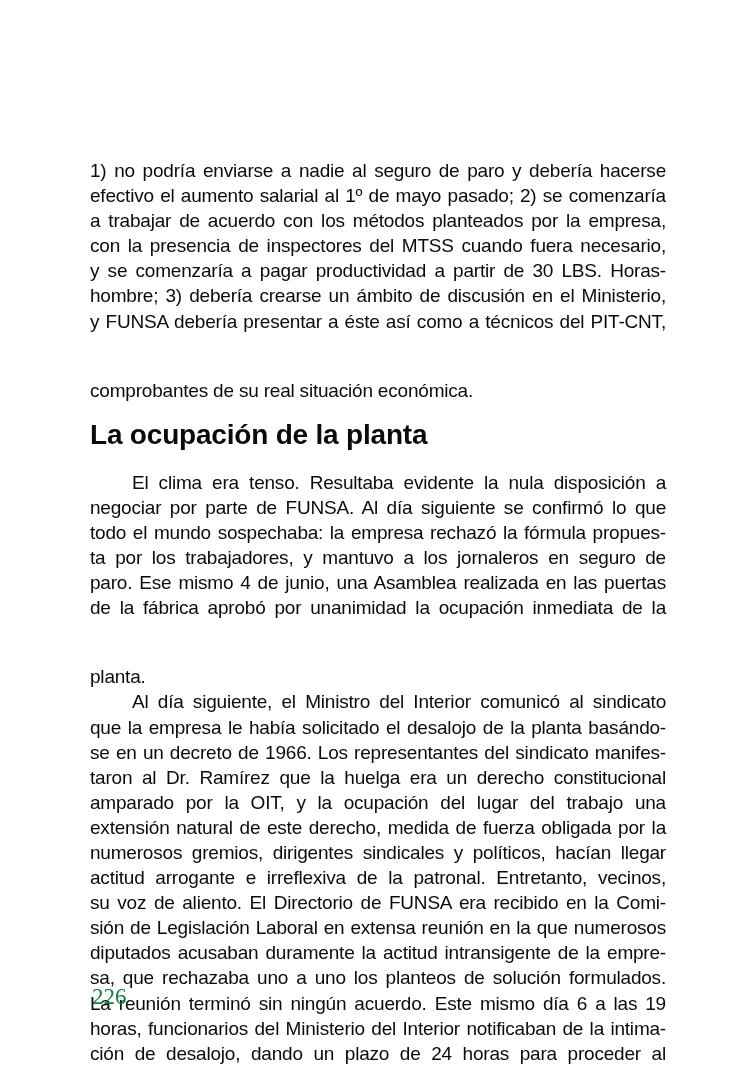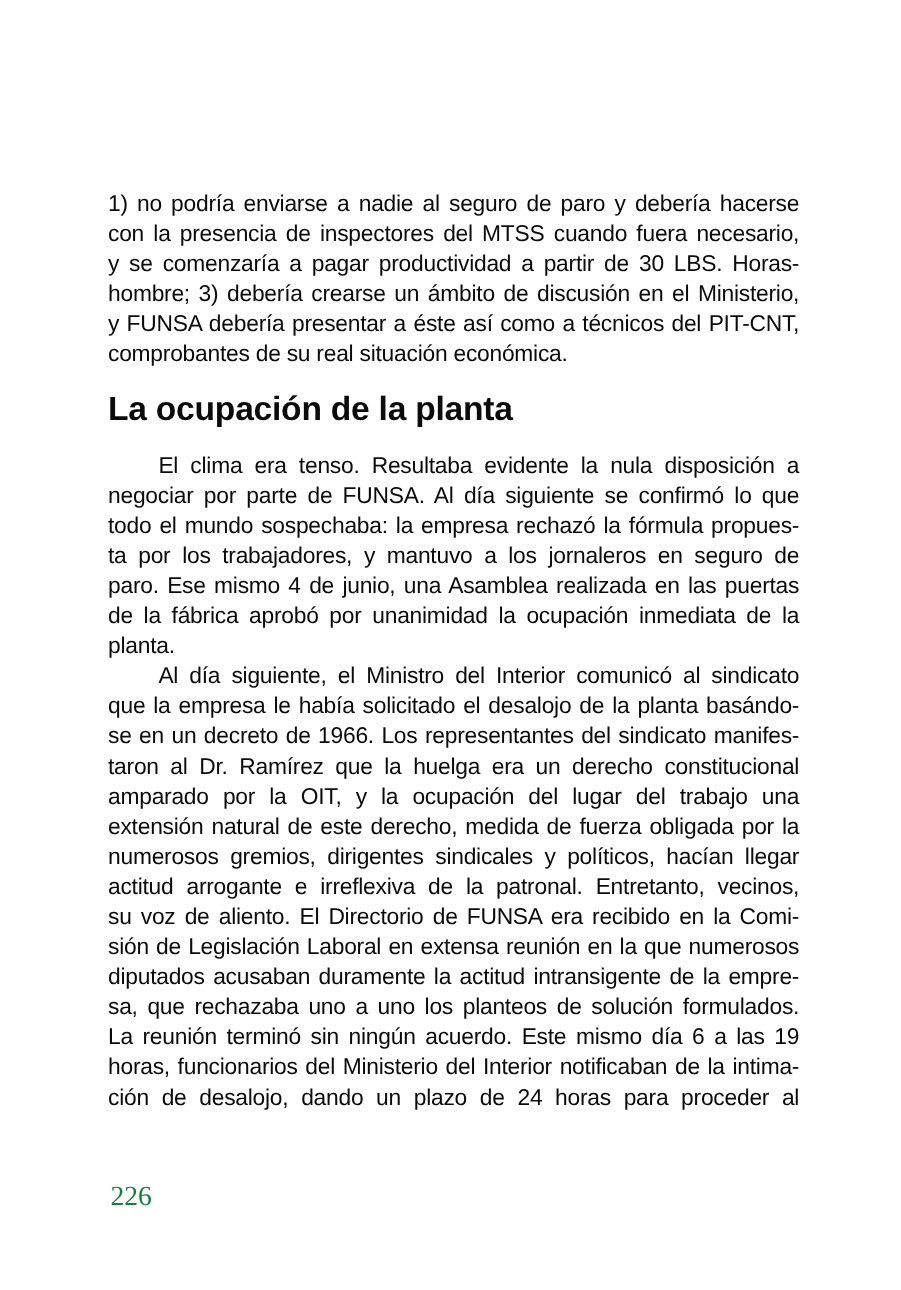--- a/index.html
+++ b/index.html
@@ -32,20 +32,21 @@
     text-align: justify;
     text-align-last: justify;
     white-space: normal;
   }
   .line.indent {
     padding-left: 42px;
   }
   .line.no-justify {
     text-align: left;
     text-align-last: left;
+    margin-top: 44px;
   }
   .heading {
     font-size: 28px;
     line-height: 31px;
     font-weight: bold;
     letter-spacing: -0.2px;
     margin: 16px 0 20px 0;
   }
   .page-number {
     position: absolute;
@@ -57,20 +58,22 @@
   }
 </style>
 </head>
 <body>
 
 <div class="page">
   <div class="text-block">
 
     <div class="paragraph">
         <div class="line">1) no podría enviarse a nadie al seguro de paro y debería hacerse</div>
+        <div class="line">efectivo el aumento salarial al 1º de mayo pasado; 2) se comenzaría</div>
+        <div class="line">a trabajar de acuerdo con los métodos planteados por la empresa,</div>
         <div class="line">con la presencia de inspectores del MTSS cuando fuera necesario,</div>
         <div class="line">y se comenzaría a pagar productividad a partir de 30 LBS. Horas-</div>
         <div class="line">hombre; 3) debería crearse un ámbito de discusión en el Ministerio,</div>
         <div class="line">y FUNSA debería presentar a éste así como a técnicos del PIT-CNT,</div>
         <div class="line no-justify">comprobantes de su real situación económica.</div>
       </div>
 
     <h1 class="heading">La ocupación de la planta</h1>
 
     <div class="paragraph">

